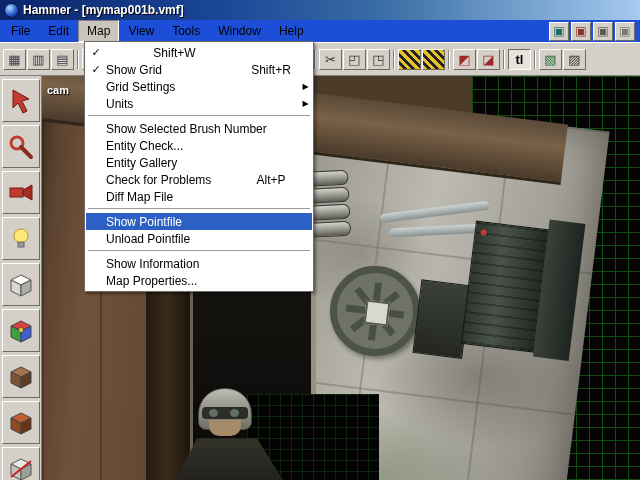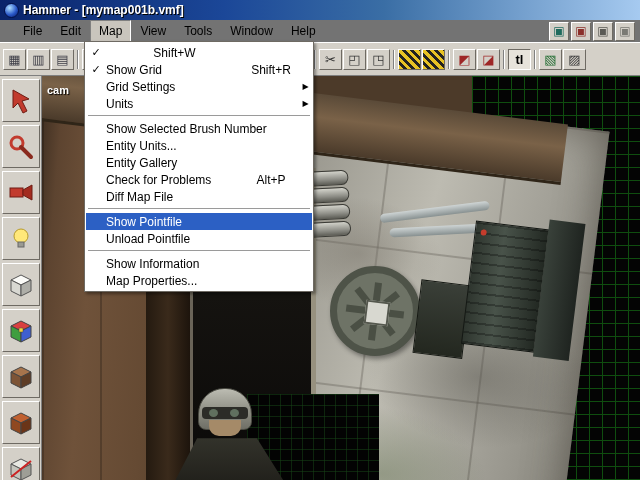--- a/index.html
+++ b/index.html
@@ -9,22 +9,22 @@
   
   .titlebar{height:20px;display:flex;align-items:center;gap:4px;padding:0 4px;
     background:linear-gradient(90deg,#0a246a 0%,#1b4798 35%,#3a6ea5 60%,#a6caf0 100%);
     color:#fff;font-size:12px;font-weight:bold;}
   .app-icon{width:13px;height:13px;border-radius:50%;
     background:radial-gradient(circle at 35% 30%,#aee0ff,#2a59c9 55%,#071f6b 95%);
     border:1px solid #03114a;flex:0 0 auto;}
   .title-text{text-shadow:1px 1px 0 #000;white-space:nowrap;}
 
   
-  .menubar{height:22px;display:flex;align-items:center;font-size:12px;padding-left:14px;
-    background:#737373;}
+  .menubar{height:22px;display:flex;align-items:center;font-size:12px;padding-left:2px;
+    background:#1d4ed8;}
   .mb-item{padding:3px 8px;border:1px solid transparent;color:#000;}
   .mb-item.active{border-color:#808080 #fff #fff #808080;background:#c9c5bd;}
   .mb-icons{margin-left:auto;display:flex;gap:2px;padding-right:5px;}
   .mb-cube{width:18px;height:17px;display:flex;align-items:center;justify-content:center;
     font-size:12px;border:1px solid;border-color:#fff #6e6a63 #6e6a63 #fff;background:#d4d0c8;}
   .cube-teal{color:#1f6b5e}.cube-red{color:#8b2f2a}.cube-gray{color:#5a5a55}.cube-dk{color:#7a7a74}
 
   
   .toolbar{height:28px;display:flex;align-items:center;gap:1px;padding:2px 3px;
     background:#d4d0c8;border-top:1px solid #fff;border-bottom:1px solid #808080;}
@@ -310,21 +310,21 @@
     </div>
     <div class="msep"></div>
     <div class="mitem">
       <span class="mchk"></span>
       <span class="mlab">Show Selected Brush Number</span>
       <span class="msc"></span>
       <span class="marr"></span>
     </div>
     <div class="mitem">
       <span class="mchk"></span>
-      <span class="mlab">Entity Units...</span>
+      <span class="mlab">Entity Check...</span>
       <span class="msc"></span>
       <span class="marr"></span>
     </div>
     <div class="mitem">
       <span class="mchk"></span>
       <span class="mlab">Entity Gallery</span>
       <span class="msc"></span>
       <span class="marr"></span>
     </div>
     <div class="mitem">

